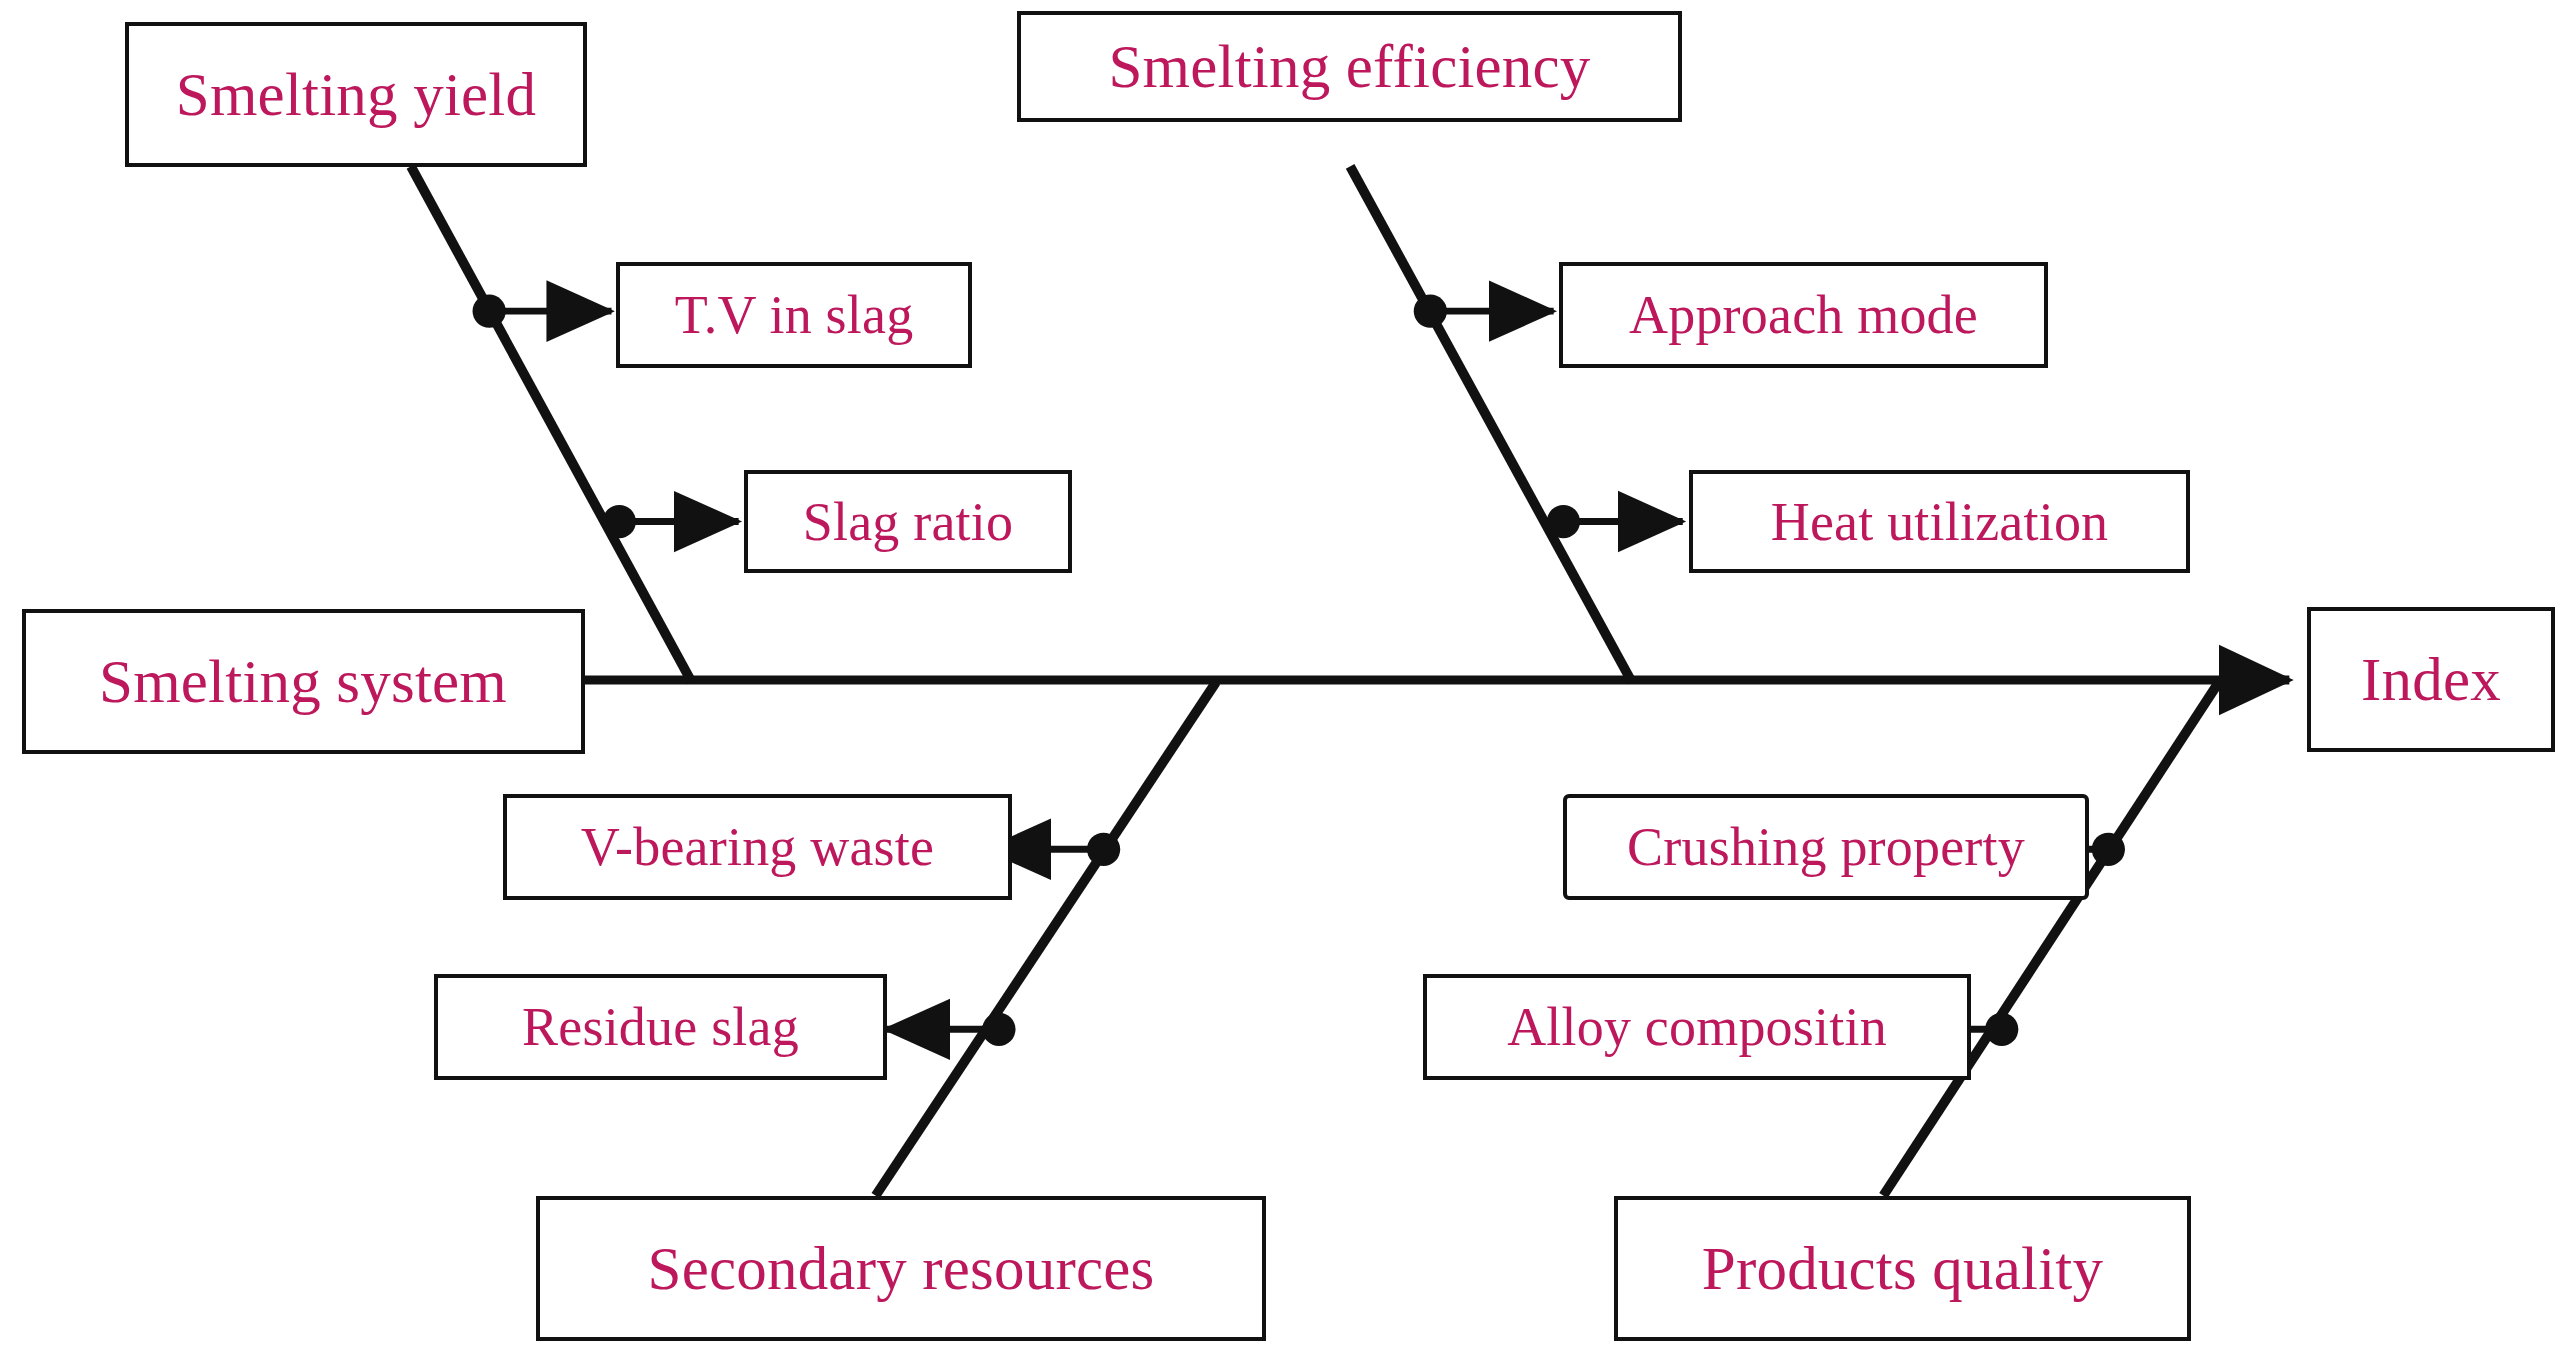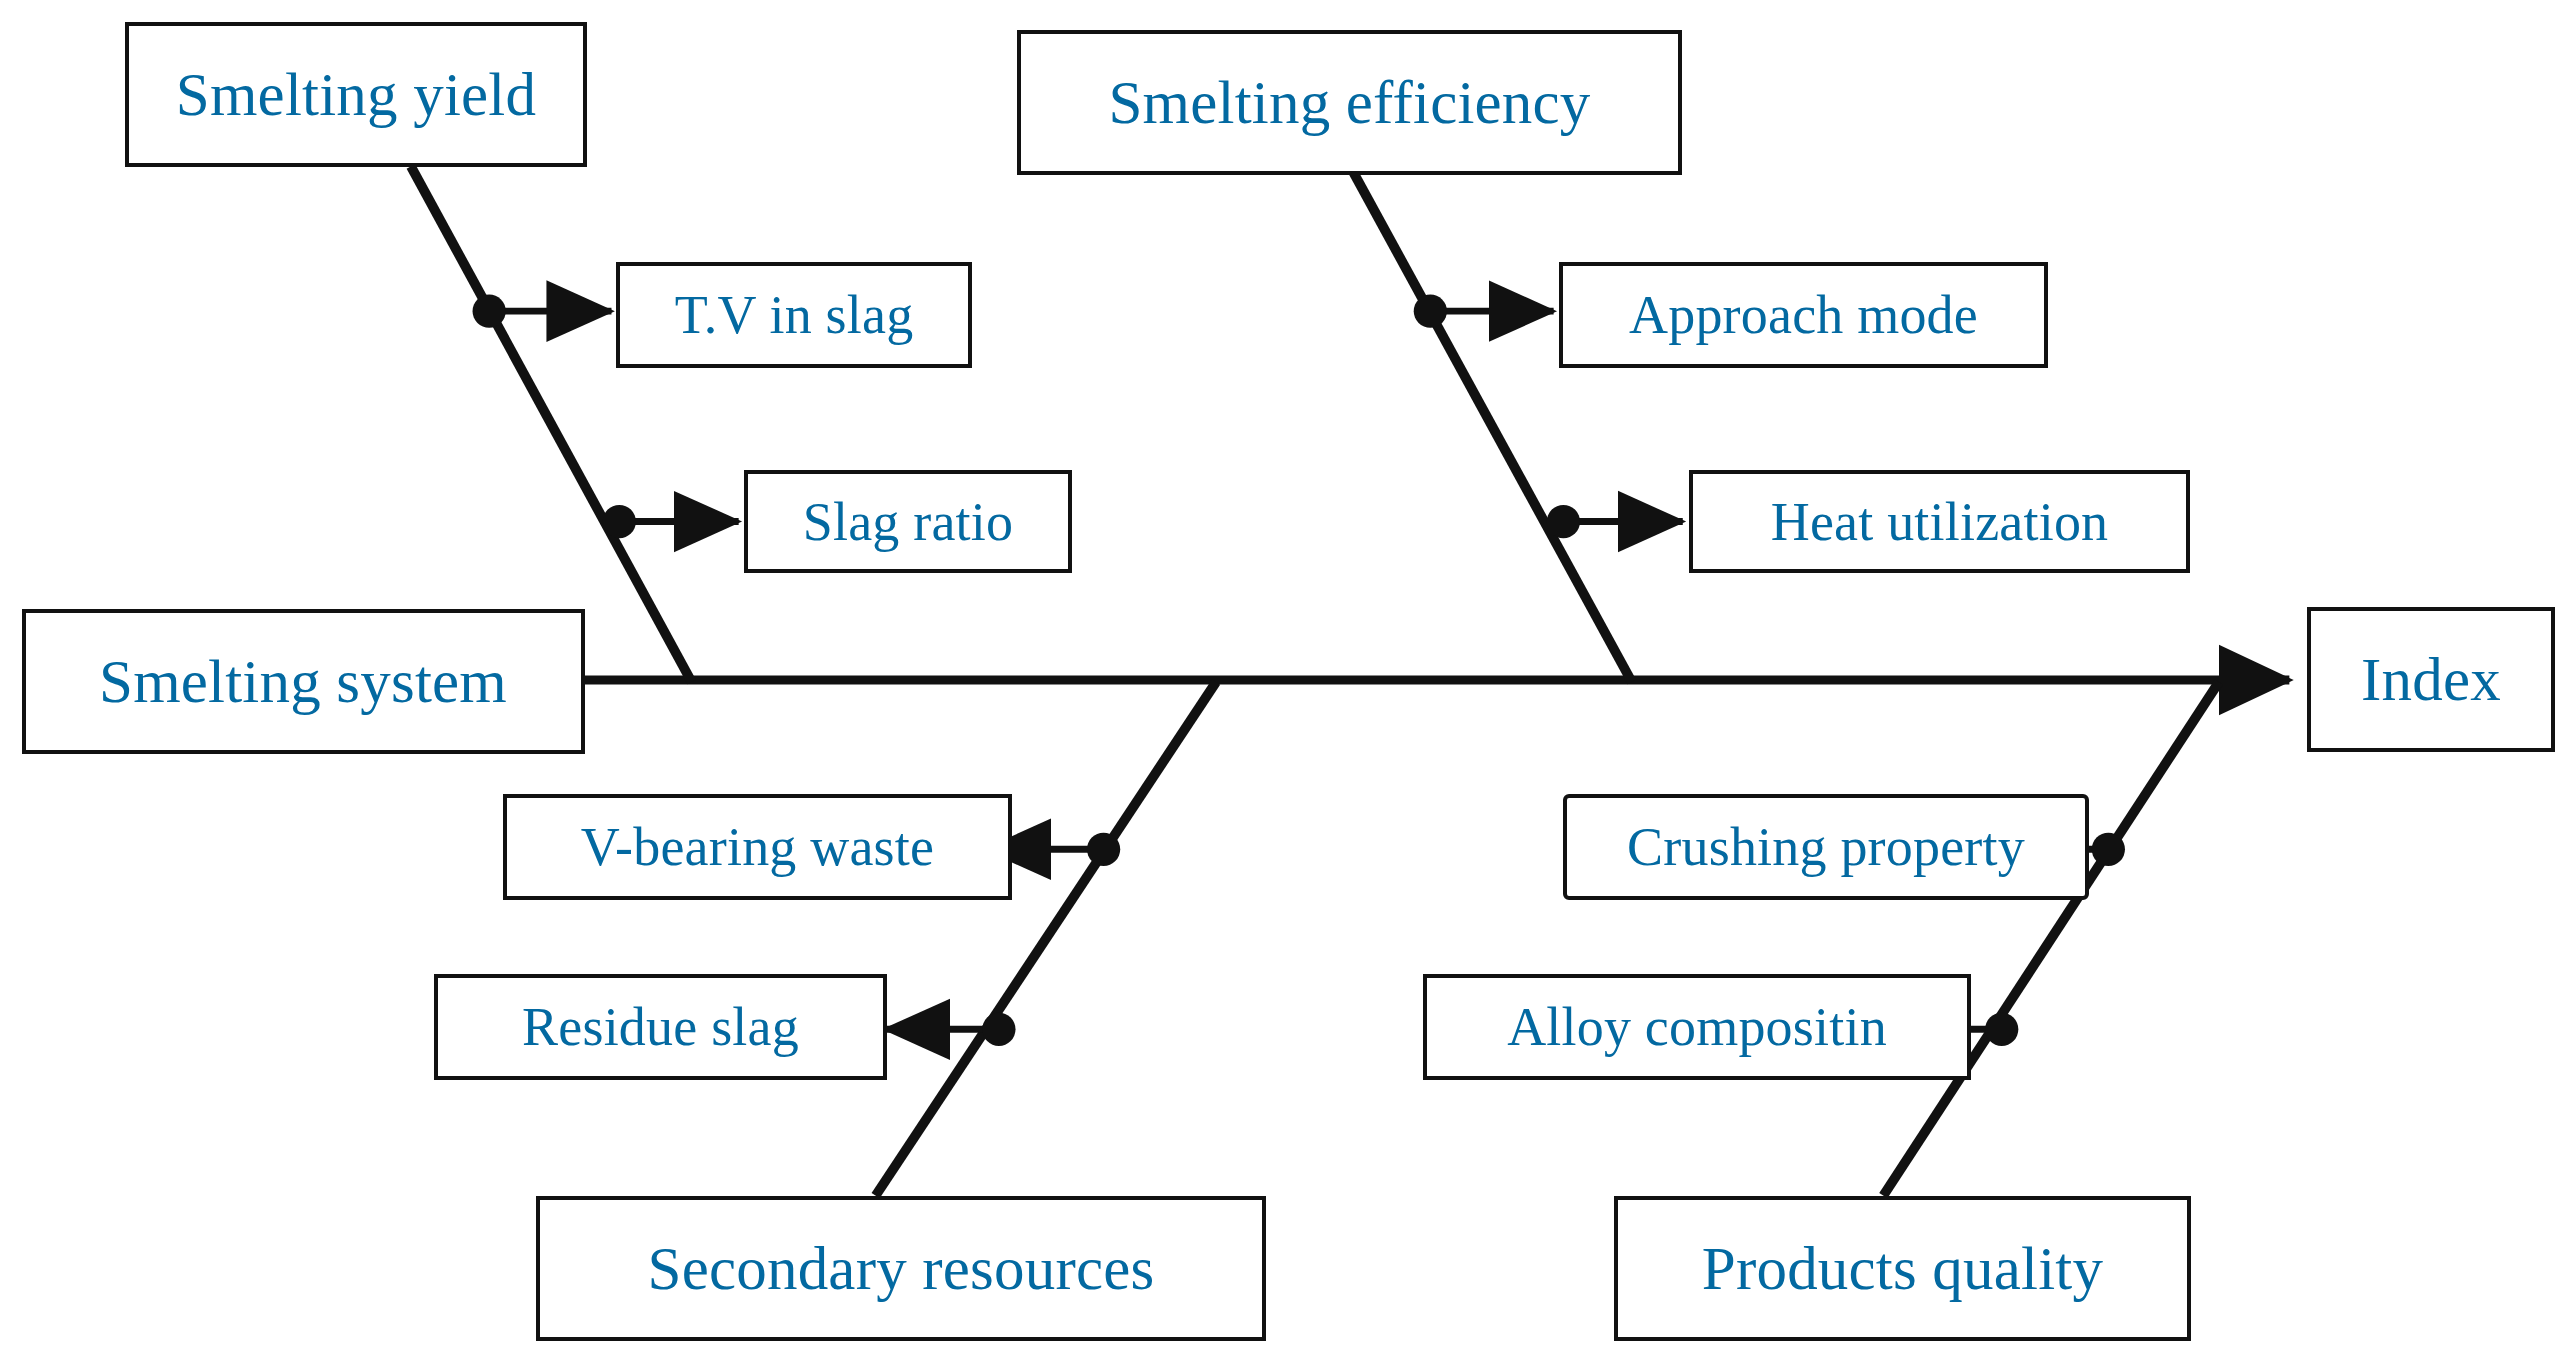--- a/index.html
+++ b/index.html
@@ -35,21 +35,21 @@
     align-items: center;
     justify-content: center;
     text-align: center;
     line-height: 1.0;
     white-space: nowrap;
     z-index: 5;
   }
   .node-box .node-label {
     display: block;
     font-family: "Liberation Serif", "DejaVu Serif", serif;
-    color: #0369a1;
+    color: #be185d;
     letter-spacing: 0.2px;
   }
   .cat-box .node-label { font-size: 61px; }
   .cause-box .node-label { font-size: 54px; }
   .head-box .node-label { font-size: 61px; }
   .spine-box .node-label { font-size: 61px; }
 </style>
 </head>
 <body>
 
@@ -126,21 +126,21 @@
   </div>
 
   <div class="node-box cause-box" style="left:616px; top:262px; width:356px; height:106px;align-items:center;">
     <span class="node-label">T.V in slag</span>
   </div>
 
   <div class="node-box cause-box" style="left:744px; top:470px; width:328px; height:103px;">
     <span class="node-label">Slag ratio</span>
   </div>
 
-  <div class="node-box cat-box" style="left:1017px; top:30px; width:665px; height:145px;">
+  <div class="node-box cat-box" style="left:1017px; top:11px; width:665px; height:111px;">
     <span class="node-label">Smelting efficiency</span>
   </div>
 
   <div class="node-box cause-box" style="left:1559px; top:262px; width:489px; height:106px;">
     <span class="node-label">Approach mode</span>
   </div>
 
   <div class="node-box cause-box" style="left:1689px; top:470px; width:501px; height:103px;">
     <span class="node-label">Heat utilization</span>
   </div>

